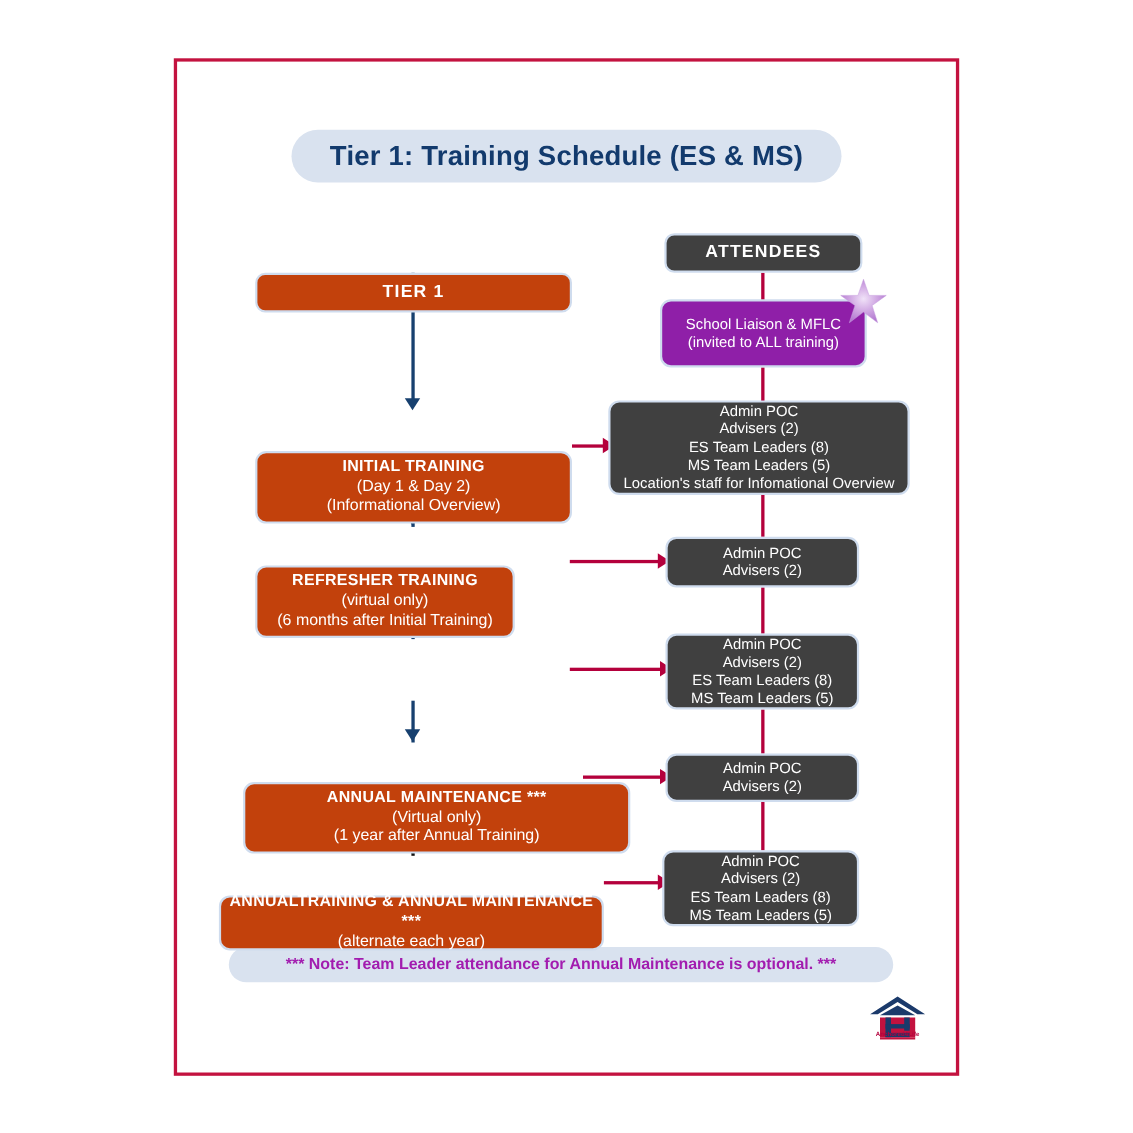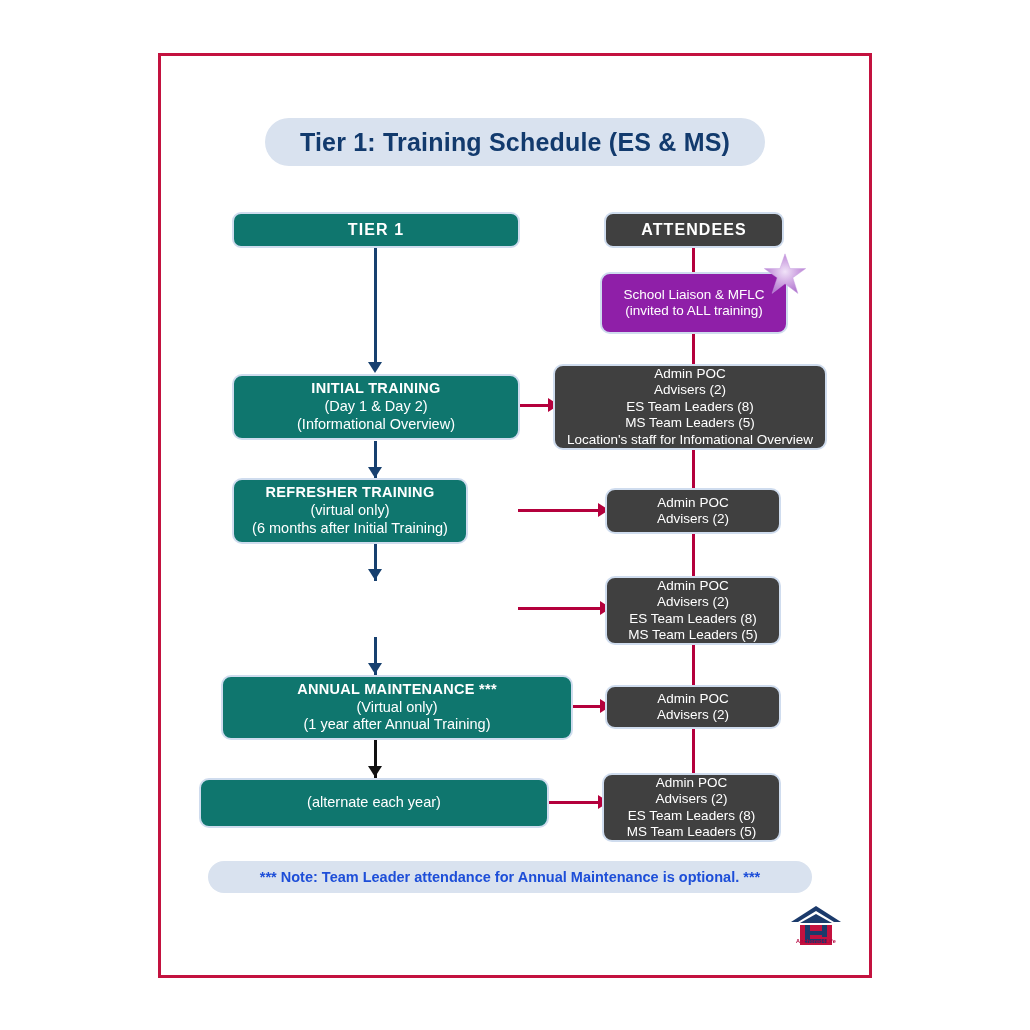--- a/index.html
+++ b/index.html
@@ -65,21 +65,21 @@
     display: flex;
     flex-direction: column;
     align-items: center;
     justify-content: center;
     text-align: center;
     color: #ffffff;
     line-height: 1.22;
     z-index: 5;
   }
   .box .l1 { font-weight: bold; }
-  .navy   { background: #0f766e; }
+  .navy   { background: #c2410c; margin-top: 36px; }
   .crimson{ background: #404040; }
   .purple { background: #8f1fa8; }
 
   .hdr {
     font-size: 16px;
     font-weight: bold;
     letter-spacing: 1.1px;
     border-radius: 9px;
   }
 
@@ -141,21 +141,21 @@
     top: 861px;
     width: 604px;
     height: 32px;
     background: #d9e2ef;
     border-radius: 16px;
     display: flex;
     align-items: center;
     justify-content: center;
   }
   #note .t {
-    color: #1d4ed8;
+    color: #a21caf;
     font-size: 14.5px;
     font-weight: bold;
     white-space: nowrap;
   }
 
   
   #logo {
     position: absolute;
     left: 788px;
     top: 903px;
@@ -283,20 +283,21 @@
     <div>(Virtual only)</div>
     <div>(1 year after Annual Training)</div>
   </div>
 
   <div class="box crimson right-box" style="left:605px; top:685px; width:176px; height:44px;">
     <div>Admin POC</div>
     <div>Advisers (2)</div>
   </div>
 
   <div class="box navy left-box" style="left:199px; top:778px; width:350px; height:50px;">
+    <div class="l1">ANNUALTRAINING  &amp; ANNUAL MAINTENANCE ***</div>
     <div>(alternate each year)</div>
   </div>
 
   <div class="box crimson right-box" style="left:602px; top:773px; width:179px; height:69px;">
     <div>Admin POC</div>
     <div>Advisers (2)</div>
     <div>ES Team Leaders (8)</div>
     <div>MS Team Leaders (5)</div>
   </div>
 

